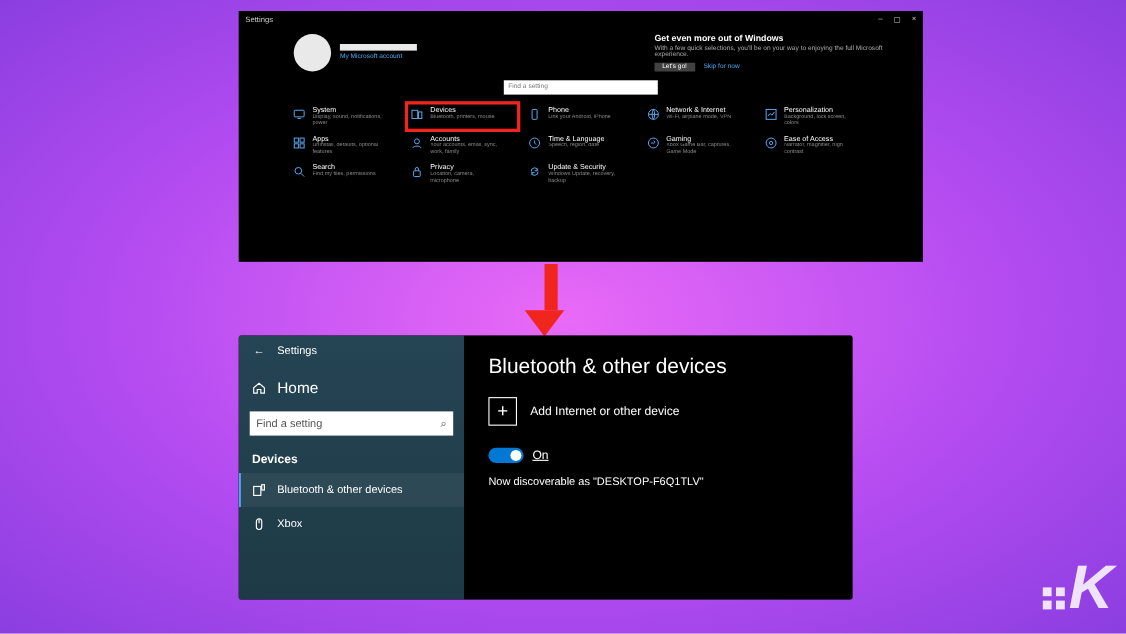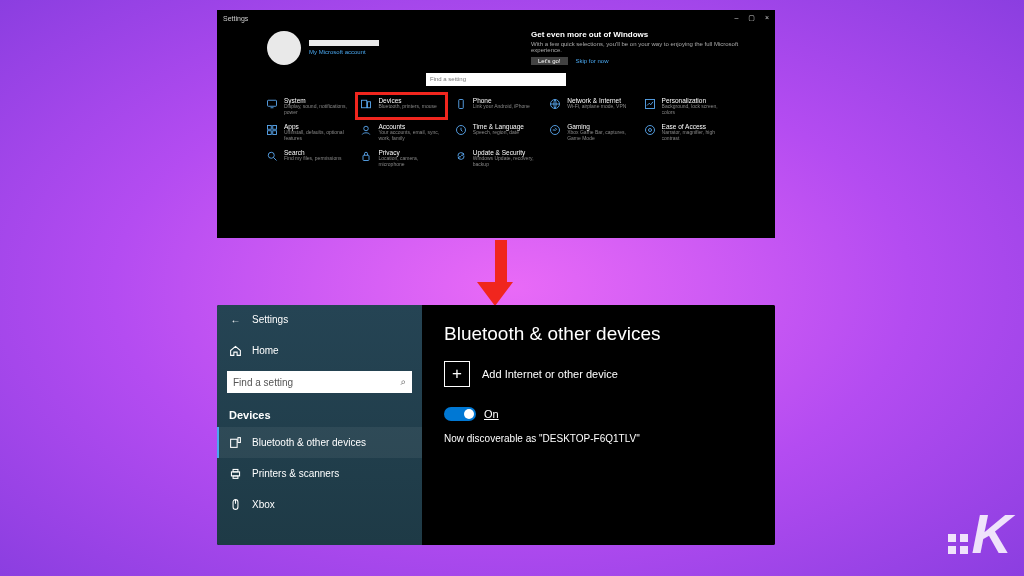--- a/index.html
+++ b/index.html
@@ -2,21 +2,21 @@
 <html><head>
 <meta charset="utf-8">
 <style>
   * { margin: 0; padding: 0; box-sizing: border-box; font-family: 'Segoe UI', Arial, sans-serif; }
   body {
     width: 1024px; height: 576px;
     background: radial-gradient(ellipse at center, #e96af7 0%, #b44cf1 55%, #8b3ee0 100%);
     position: relative; overflow: hidden;
   }
   .panel { position: absolute; background: #000; overflow: hidden; }
-  .panel1 { left: 217px; top: 10px; width: 558px; height: 228px; }
+  .panel1 { left: 217px; top: 10px; width: 622px; height: 228px; }
   .panel2 { left: 217px; top: 305px; width: 558px; height: 240px; border-radius: 2px; }
   .arrow { position: absolute; left: 489px; top: 240px; color: #f0261e; }
   .arrow-line { width: 12px; height: 42px; background: #f0261e; margin: 0 auto; }
   .arrow-head { width: 0; height: 0; border-left: 18px solid transparent; border-right: 18px solid transparent; border-top: 24px solid #f0261e; margin-left: -12px; }
 
   
   .p1-titlebar { height: 16px; display:flex; justify-content:space-between; align-items:center; padding:0 6px; color:#ccc; font-size:7px;}
   .p1-titlebar .right { display:flex; gap:10px; }
   .p1-header { display:flex; justify-content:space-between; padding: 4px 34px 8px 50px; }
   .p1-user { display:flex; align-items:center; gap:8px; }
@@ -36,21 +36,21 @@
   .p1-tile .icon svg { width:12px; height:12px; stroke:#5aa8f0; fill:none; stroke-width:1.2;}
   .p1-tile .txt { color:#fff;}
   .p1-tile .title { font-size:6.5px; white-space:nowrap;}
   .p1-tile .sub { font-size:5px; color:#888; line-height:1.1; max-width:65px; overflow:hidden;}
   .highlight { outline: 3px solid #f0261e; outline-offset:-1px; }
 
   
   .p2-side { position:absolute; left:0; top:0; width:205px; height:100%; background:linear-gradient(180deg,#254454,#1e3a46); color:#fff;}
   .p2-main { position:absolute; left:205px; top:0; right:0; height:100%; background:#000; color:#fff; padding:18px 22px;}
   .p2-back { display:flex; align-items:center; gap:10px; padding:8px 12px; font-size:10px;}
-  .p2-home { display:flex; align-items:center; gap:10px; padding:10px 12px; font-size:10px;}
+  .p2-home { display:flex; align-items:center; gap:10px; padding:10px 12px; font-size:14px;}
   .p2-search { margin:4px 10px 10px; background:#fff; color:#555; font-size:10px; height:22px; display:flex; align-items:center; justify-content:space-between; padding:0 6px;}
   .p2-cat { padding:6px 12px; font-size:11px; font-weight:600;}
   .p2-item { display:flex; align-items:center; gap:10px; padding:9px 12px; font-size:10px;}
   .p2-item.active { background:rgba(255,255,255,.06); border-left:2px solid #4aa8f0; padding-left:10px;}
   .p2-item .icon, .p2-home .icon, .p2-back .icon { width:13px; height:13px; display:flex; align-items:center; justify-content:center;}
   .p2-item svg, .p2-home svg { width:13px; height:13px; stroke:#fff; fill:none; stroke-width:1.3;}
   .p2-title { font-size:19px; font-weight:300; margin-bottom:16px;}
   .p2-add { display:flex; align-items:center; gap:12px; font-size:11px; margin-bottom:20px;}
   .p2-add .plus { width:26px; height:26px; border:1px solid #fff; display:flex; align-items:center; justify-content:center; font-size:17px;}
   .p2-label { font-size:11px; margin-bottom:6px;}
@@ -286,30 +286,20 @@
             <svg viewBox="0 0 16 16">
               <rect x="2" y="4" width="8" height="10"></rect>
               <rect x="11" y="2" width="3" height="6"></rect>
             </svg>
           </span>
           <span>Bluetooth &amp; other devices</span>
         </div>
         <div class="p2-item">
           <span class="icon">
             <svg viewBox="0 0 16 16">
-              <rect x="3" y="6" width="10" height="5"></rect>
-              <rect x="5" y="3" width="6" height="3"></rect>
-              <rect x="5" y="11" width="6" height="3"></rect>
-            </svg>
-          </span>
-          <span>Printers &amp; scanners</span>
-        </div>
-        <div class="p2-item">
-          <span class="icon">
-            <svg viewBox="0 0 16 16">
               <rect x="5" y="2" width="6" height="12" rx="3"></rect>
               <path d="M8 2v5"></path>
             </svg>
           </span>
           <span>Xbox</span>
         </div>
       </div>
   </div>
   <div class="p2-main">
     <div class="p2-title">Bluetooth &amp; other devices</div>

